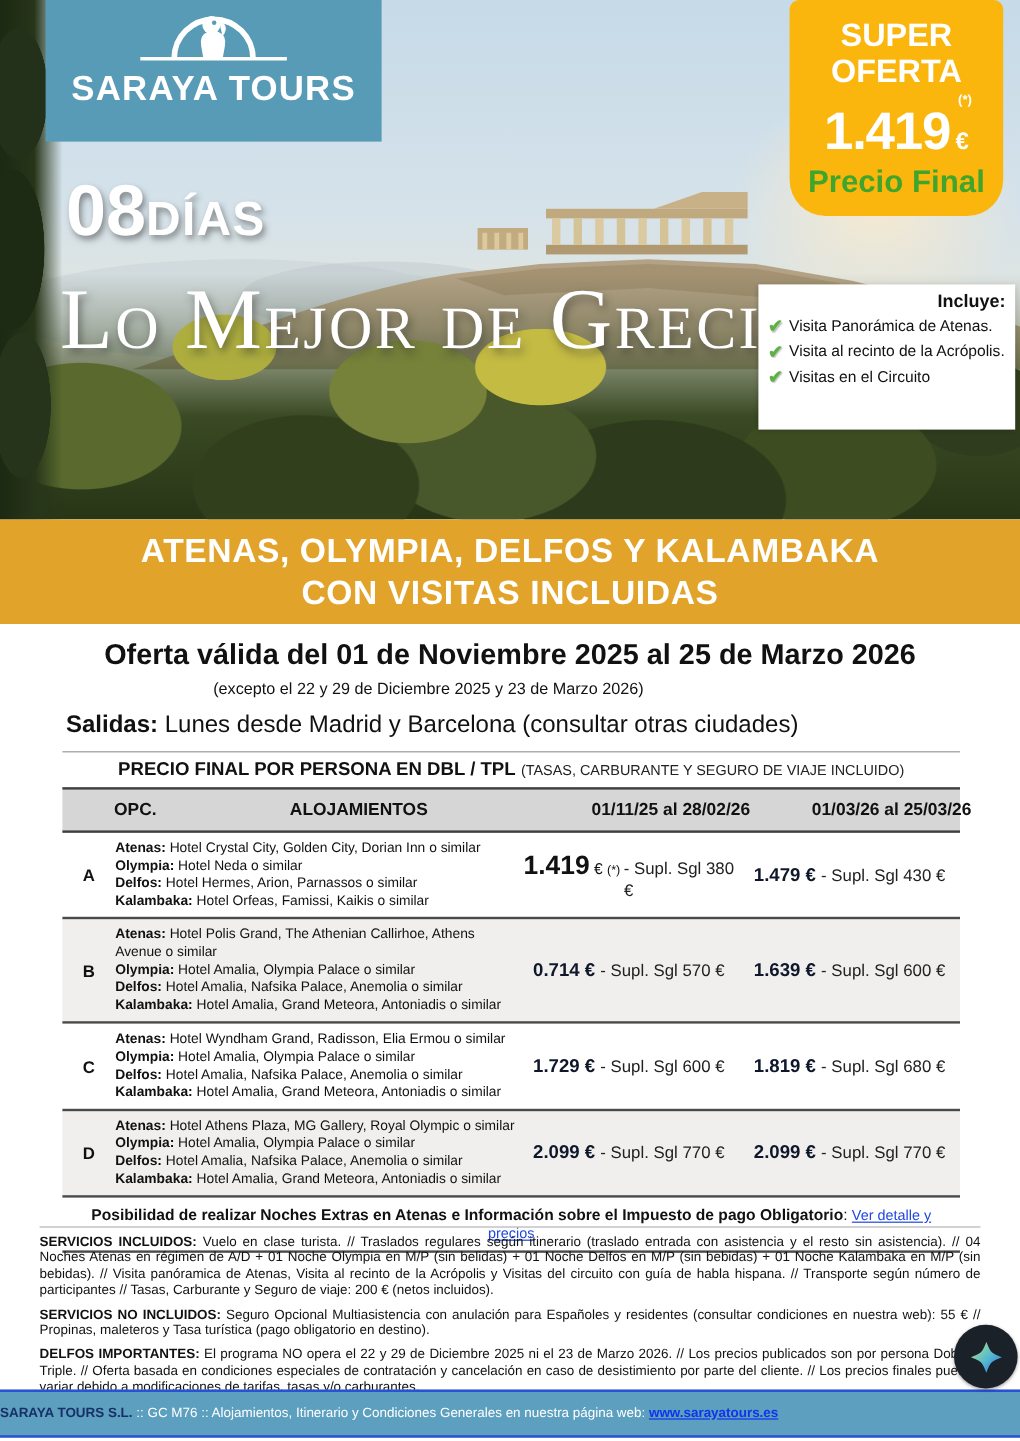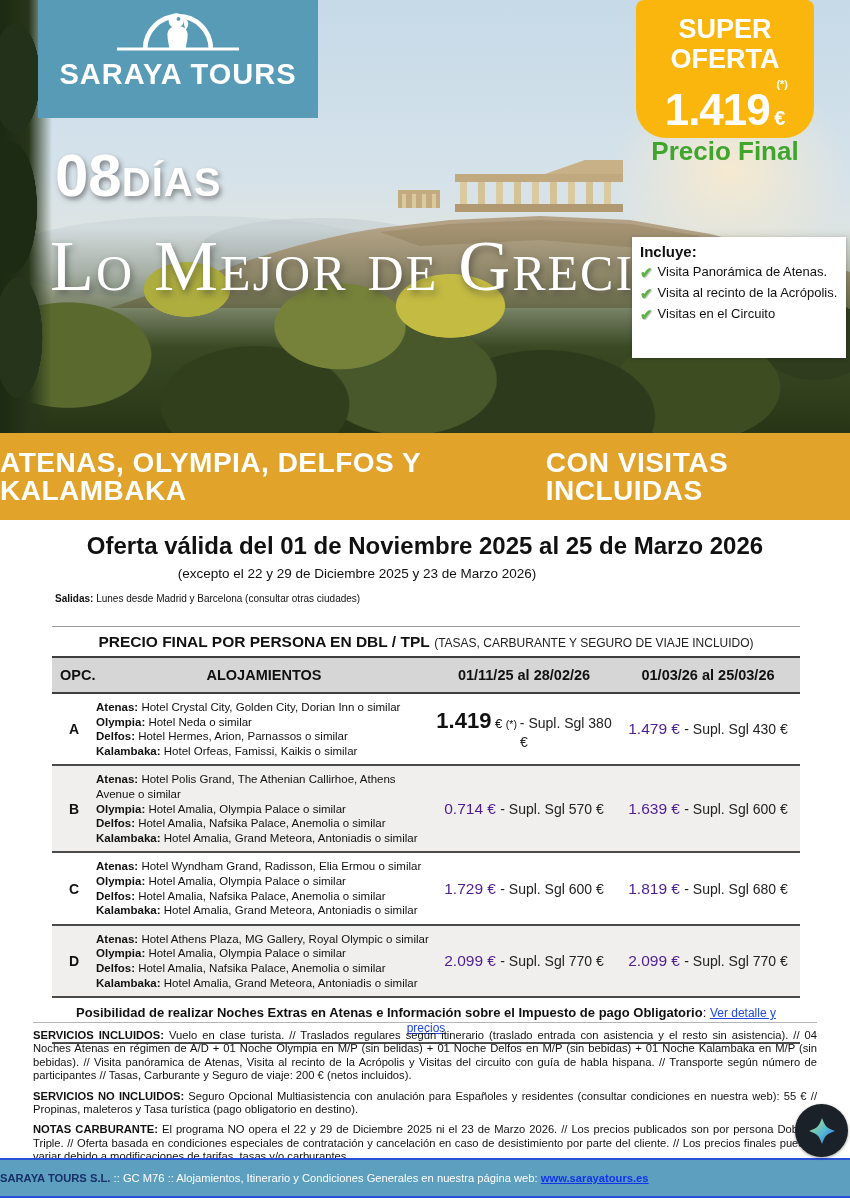--- a/index.html
+++ b/index.html
@@ -29,21 +29,21 @@
       radial-gradient(40px 90px at 30% 18%, #24311a 0 60%, rgba(0,0,0,0) 61%),
       radial-gradient(44px 110px at 20% 48%, #1d2a14 0 60%, rgba(0,0,0,0) 61%),
       radial-gradient(40px 100px at 35% 78%, #26341b 0 60%, rgba(0,0,0,0) 61%),
       linear-gradient(90deg,#1c2913 0%,#273519 55%,rgba(39,53,25,0) 100%);}
 
   .logo-box{position:absolute;left:38px;top:0;width:280px;height:118px;background:#579bb7;
         display:flex;flex-direction:column;align-items:center;justify-content:flex-start;}
   .logo-art{width:130px;height:62px;margin-top:2px;}
   .logo-text{color:#fff;font-weight:700;font-size:29px;letter-spacing:1px;line-height:1;margin-top:-4px;}
 
-  .offer-badge{position:absolute;left:636px;top:0;width:178px;height:138px;background:#fbb60d;
+  .offer-badge{position:absolute;left:658px;top:0;width:178px;height:180px;background:#fbb60d;
         border-radius:8px 8px 30px 30px;text-align:center;color:#fff;}
   .offer-line{font-size:27px;font-weight:700;line-height:1.12;}
   .offer-top{padding-top:14px;}
   .offer-star{display:block;text-align:right;padding-right:26px;font-size:11px;font-weight:700;
         height:12px;margin-top:4px;}
   .offer-price{font-size:44px;font-weight:700;line-height:0.9;letter-spacing:-1px;}
   .offer-eur{font-size:20px;font-weight:700;}
   .offer-final{font-size:26px;font-weight:700;color:#3fa52d;margin-top:6px;}
 
   .duration{position:absolute;left:55px;top:146px;color:#fff;
@@ -51,56 +51,56 @@
   .duration .num{font-size:60px;font-weight:700;}
   .duration .word{font-size:40px;font-weight:700;letter-spacing:1px;}
 
   .hero-title{position:absolute;left:50px;top:230px;width:620px;color:#fff;
         font-variant:small-caps;font-size:72px;font-weight:400;line-height:1;
         font-family:"Liberation Serif", serif;letter-spacing:2px;
         text-shadow:2px 4px 7px rgba(50,50,50,.55);white-space:nowrap;}
 
   .includes-box{position:absolute;left:632px;top:237px;width:214px;height:121px;background:#fff;
         box-shadow:0 1px 4px rgba(0,0,0,.25);padding:6px 8px;box-sizing:border-box;}
-  .includes-title{text-align:left;font-weight:700;font-size:15px;margin-bottom:5px;}
+  .includes-title{text-align:right;font-weight:700;font-size:15px;margin-bottom:5px;}
   .inc-item{display:flex;align-items:flex-start;gap:5px;font-size:13px;margin-bottom:6px;line-height:1.15;}
   .check{color:#5cb244;font-size:15px;line-height:1;font-weight:700;
         text-shadow:1px 1px 1px rgba(0,0,0,.25);}
 
   
   .banner{position:absolute;top:433px;left:0;width:850px;height:87px;background:#e2a32a;
-        display:flex;align-items:center;justify-content:center;gap:7px;}
+        display:flex;flex-direction:column;align-items:center;justify-content:center;gap:7px;}
   .banner div{color:#fff;font-size:28px;font-weight:700;letter-spacing:.5px;line-height:1;}
 
   
   .validity-title{position:absolute;top:532px;left:0;width:850px;text-align:center;
         font-size:24px;font-weight:700;}
   .validity-exc{position:absolute;top:566px;left:0;width:714px;text-align:center;font-size:13.5px;}
-  .salidas{position:absolute;top:593px;left:55px;font-size:10px;}
+  .salidas{position:absolute;top:593px;left:55px;font-size:20px;}
   .salidas b{font-weight:700;}
 
   
   .price-table{position:absolute;top:626px;left:52px;width:748px;border-top:1.5px solid #9a9a9a;}
   .pt-title{text-align:center;padding:6px 0 5px 0;}
   .pt-title .big{font-size:15.5px;font-weight:700;}
   .pt-title .small{font-size:12px;font-weight:400;color:#222;}
   .t-head{display:grid;grid-template-columns:44px 336px 184px 184px;align-items:center;
         background:#d6d6d6;border-top:2px solid #3f3f3f;border-bottom:2px solid #3f3f3f;
-        height:34px;font-weight:700;font-size:14.5px;}
+        height:34px;font-weight:700;font-size:14.5px;padding-left:35px;}
   .t-head .h-opc{padding-left:8px;}
   .t-head .h-c{text-align:center;}
   .t-row{display:grid;grid-template-columns:44px 336px 184px 184px;align-items:center;
         padding:6px 0;font-size:11.5px;}
   .t-row + .t-row{border-top:2px solid #4a4a4a;}
   .t-row.stripe{background:#f0efed;}
   .c-opc{text-align:center;font-weight:700;font-size:14px;}
   .hotel-line{line-height:14.6px;color:#111;}
   .hotel-line b{font-weight:700;}
   .c-price{text-align:center;line-height:1.25;}
-  .price-num{font-size:15.5px;font-weight:400;color:#4c1d95;}
+  .price-num{font-size:15.5px;font-weight:700;color:#0f172a;}
   .price-big{font-size:22px;font-weight:700;}
   .price-eur{font-size:13px;}
   .price-star{font-size:10.5px;}
   .price-suppl{font-size:14px;color:#222;}
   .t-foot{border-top:2px solid #4a4a4a;border-bottom:2px solid #4a4a4a;
         text-align:center;padding:7px 4px;font-size:13px;}
   .t-foot b{font-weight:700;}
   .t-foot a{color:#2047e0;font-size:12px;text-decoration:underline;cursor:pointer;}
 
   
@@ -283,21 +283,21 @@
     <div class="t-foot">
       <b>Posibilidad de realizar Noches Extras en Atenas e Información sobre el Impuesto de pago Obligatorio</b><span>: </span><a>Ver detalle y precios</a>
     </div>
   </div>
 
   <div class="rule"></div>
 
   <div class="paras" id="paras">
       <p><b>SERVICIOS INCLUIDOS: </b>Vuelo en clase turista. // Traslados regulares según itinerario (traslado entrada con asistencia y el resto sin asistencia). // 04 Noches Atenas en régimen de A/D + 01 Noche Olympia en M/P (sin belidas) + 01 Noche Delfos en M/P (sin bebidas) + 01 Noche Kalambaka en M/P (sin bebidas). // Visita panóramica de Atenas, Visita al recinto de la Acrópolis y Visitas del circuito con guía de habla hispana. // Transporte según número de participantes // Tasas, Carburante y Seguro de viaje: 200 € (netos incluidos).</p>
       <p><b>SERVICIOS NO INCLUIDOS: </b>Seguro Opcional Multiasistencia con anulación para Españoles y residentes (consultar condiciones en nuestra web): 55 € // Propinas, maleteros y Tasa turística (pago obligatorio en destino).</p>
-      <p><b>NOTAS CARBURANTE: </b>El programa NO opera el 22 y 29 de Diciembre 2025 ni el 23 de Marzo 2026. // Los precios publicados son por persona Doble o Triple. // Oferta basada en condiciones especiales de contratación y cancelación en caso de desistimiento por parte del cliente. // Los precios finales pueden variar debido a modificaciones de tarifas, tasas y/o carburantes.</p>
+      <p><b>DELFOS IMPORTANTES: </b>El programa NO opera el 22 y 29 de Diciembre 2025 ni el 23 de Marzo 2026. // Los precios publicados son por persona Doble o Triple. // Oferta basada en condiciones especiales de contratación y cancelación en caso de desistimiento por parte del cliente. // Los precios finales pueden variar debido a modificaciones de tarifas, tasas y/o carburantes.</p>
     </div>
 
   <div class="footer">
     <div class="f-line">
       <span class="f-brand">SARAYA TOURS S.L.</span><span> :: GC M76 ::  Alojamientos, Itinerario y Condiciones Generales en nuestra página web:  </span><a class="f-link">www.sarayatours.es</a>
     </div>
   </div>
 
   <div class="widget">
     <svg viewBox="0 0 100 100">

